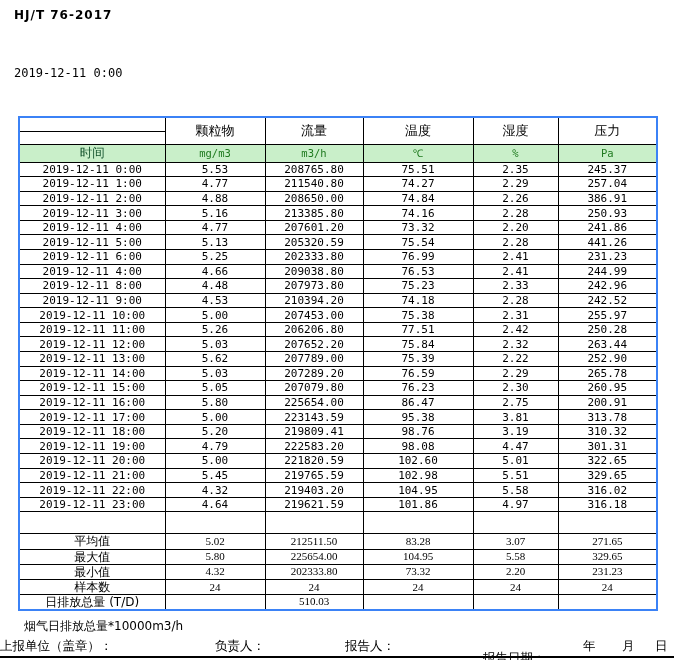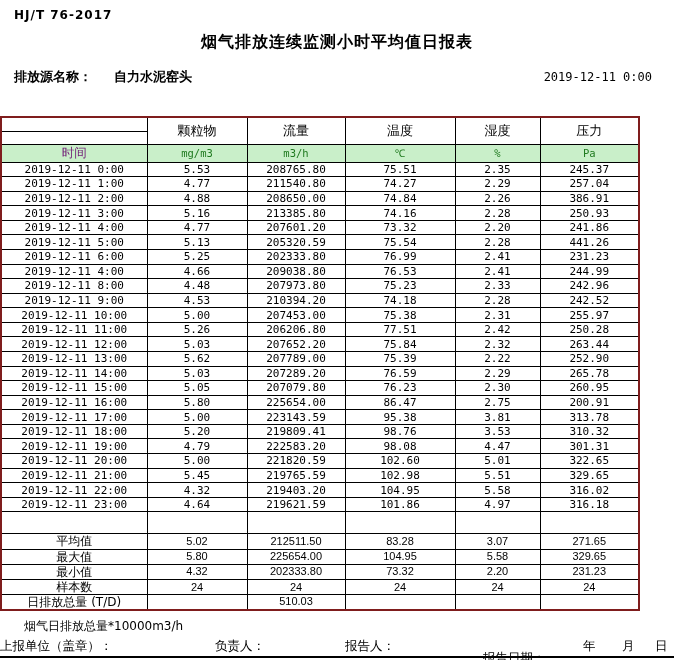--- a/index.html
+++ b/index.html
@@ -18,44 +18,44 @@
   }
   .info-row {
     position:absolute; left:14px; top:66px; width:638px;
     display:flex; justify-content:space-between; align-items:baseline;
   }
   .src-label, .src-name { font-size:13px; font-weight:bold; }
   .src-name { margin-left:22px; }
   .report-date { font-size:12px; font-family:"DejaVu Sans Mono", monospace; }
 
   table.report {
-    position:absolute; left:0; top:116px; width:638px;
+    position:absolute; left:18px; top:116px; width:638px;
     border-collapse:collapse; table-layout:fixed;
-    border:2px solid #7f1d1d;
+    border:2px solid #3b82f6;
   }
   table.report td, table.report th {
     border:1px solid #000; padding:0; margin:0;
     text-align:center; vertical-align:middle;
     overflow:hidden; white-space:nowrap;
     font-weight:normal;
   }
   tr.hdr-a { height:14px; }
   tr.hdr-b { height:13px; }
   tr.hdr-units { height:16px; }
   .pollutant-name { font-size:13px; }
   tr.hdr-units td { background:#c9efc9; }
-  .time-header { font-size:12.5px; color:#701a75; }
+  .time-header { font-size:12.5px; color:#14532d; }
   .unit-cell { font-size:10.5px; color:#1f7a1f; font-family:"DejaVu Sans Mono", monospace; }
 
   tbody.data tr { height:14.58px; }
   tbody.data td { font-size:11px; font-family:"DejaVu Sans Mono", monospace; line-height:1; }
   tr.spacer { height:22px; }
   tbody.summary tr { height:15.2px; }
   tbody.summary td.lab { font-size:12px; line-height:1; }
-  tbody.summary td.num { font-size:11px; font-family:Liberation Sans, sans-serif; line-height:1; }
+  tbody.summary td.num { font-size:11px; font-family:Liberation Serif, serif; line-height:1; }
 
   .note {
     position:absolute; left:24px; top:618px; font-size:12px;
   }
   .sign-row span { position:absolute; top:638px; font-size:12.5px; }
   .lbl-unit   { left:0; }
   .lbl-resp   { left:215px; }
   .lbl-report { left:345px; }
   .lbl-date   { left:483px;margin-top:12px; }
   .lbl-year   { left:583px; }
@@ -65,26 +65,22 @@
     position:absolute; left:0; top:656px; width:674px; height:2px; background:#000;
   }
 </style>
 </head>
 <body>
 
 <div class="page">
 
   <div class="std-code">HJ/T 76-2017</div>
 
-  <div class="title">烟气排放连续监测小时平均值日报表</div>
 
   <div class="info-row">
-    <span>
-      <span class="src-label">排放源名称：</span><span class="src-name">自力水泥窑头</span>
-    </span>
     <span class="report-date">2019-12-11 0:00</span>
   </div>
 
   <table class="report">
     <colgroup>
       <col style="width:146px">
         <col style="width:100px">
         <col style="width:98px">
       <col style="width:110px">
         <col style="width:85px">
@@ -254,21 +250,21 @@
           <td class="num">223143.59</td>
           <td class="num">95.38</td>
           <td class="num">3.81</td>
           <td class="num">313.78</td>
         </tr>
         <tr>
           <td class="num">2019-12-11 18:00</td>
           <td class="num">5.20</td>
           <td class="num">219809.41</td>
           <td class="num">98.76</td>
-          <td class="num">3.53</td>
+          <td class="num">3.19</td>
           <td class="num">310.32</td>
         </tr>
         <tr>
           <td class="num">2019-12-11 19:00</td>
           <td class="num">4.79</td>
           <td class="num">222583.20</td>
           <td class="num">98.08</td>
           <td class="num">4.47</td>
           <td class="num">301.31</td>
         </tr>

